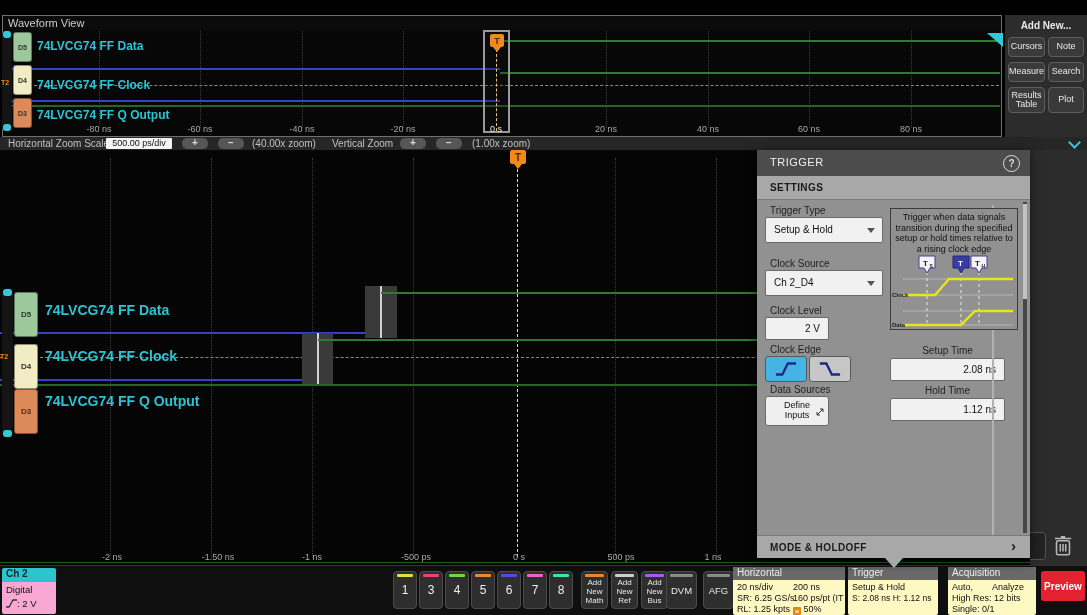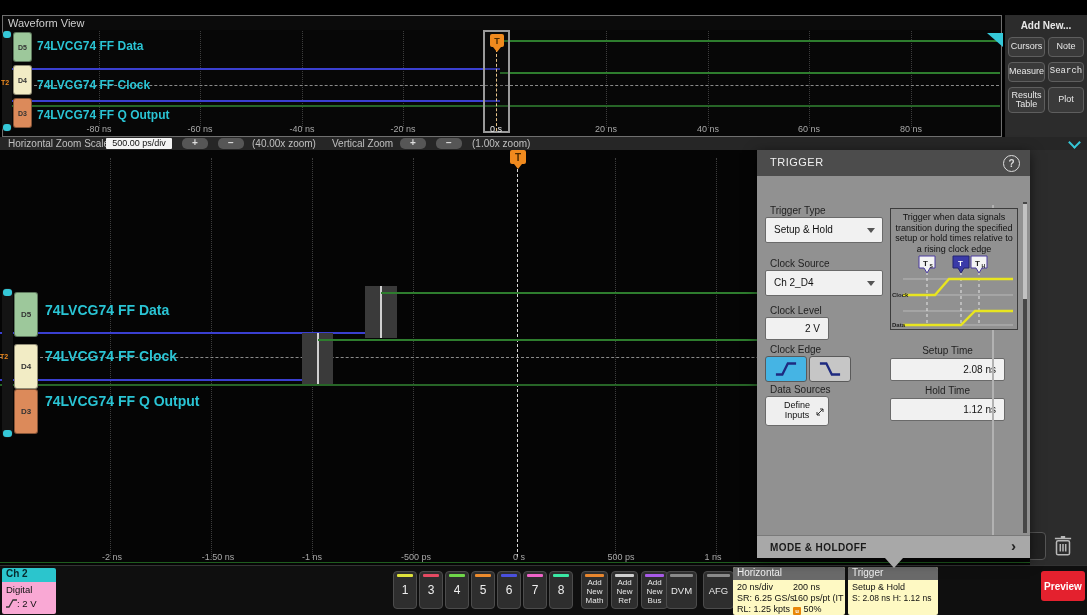--- a/index.html
+++ b/index.html
@@ -89,21 +89,21 @@
 <body>
 
 <div id="app">
 
 
   <div id="sidebar" class="abs">
     <div class="side-title">Add New...</div>
     <div class="side-btn" style="left:3px;top:22px;width:37px;height:20px;">Cursors</div>
     <div class="side-btn" style="left:43px;top:22px;width:36px;height:20px;">Note</div>
     <div class="side-btn" style="left:3px;top:47px;width:37px;height:20px;">Measure</div>
-    <div class="side-btn" style="left:43px;top:47px;width:36px;height:20px;font-family:Liberation Mono, monospace;">Search</div>
+    <div class="side-btn" style="left:43px;top:47px;width:36px;height:20px;">Search</div>
     <div class="side-btn" style="left:3px;top:72px;width:37px;height:26px;">Results Table</div>
     <div class="side-btn" style="left:43px;top:72px;width:36px;height:26px;">Plot</div>
     <div class="ghost-btn" style="left:3px;top:517px;width:38px;height:28px;"></div>
     <div class="abs" style="left:45px;top:517px;width:26px;height:26px;">
       <svg width="26" height="26" viewBox="0 0 24 24">
           <g fill="none" stroke="#b8b8b8" stroke-width="1.4">
             <rect x="6" y="8" width="12" height="13" rx="1.5"></rect>
             <path d="M4.5 6h15M10 4.5h4M9.5 11v7M12 11v7M14.5 11v7"></path>
           </g>
         </svg>
@@ -220,20 +220,23 @@
     <div class="tick" style="left:621px;top:402px;">500 ps</div>
     <div class="tick" style="left:713px;top:402px;">1 ns</div>
     <div class="axis-bottom"></div>
   </div>
 
   <div id="tpanel" class="abs">
     <div class="tp-header">
       <div class="tp-title">TRIGGER</div>
       <div class="help" style="left:246px;top:5px;">?</div>
     </div>
+    <div class="tp-tabbar">
+      <div class="tp-tab">SETTINGS</div>
+    </div>
 
     <div class="scrollstrip"></div>
     <div class="sb-track"></div>
     <div class="sb-thumb"></div>
 
     <div class="tp-label" style="left:13px;top:55px;">Trigger Type</div>
     <div class="dd" style="left:8px;top:67px;width:118px;height:26px;">
       <span class="dd-txt">Setup &amp; Hold</span>
       <span class="dd-arrow"></span>
     </div>
@@ -380,17 +383,24 @@
       <span class="info-row" style="left:4px;top:37px;">RL: 1.25 kpts</span>
       <span class="info-row" style="left:60px;top:37px;"><span class="pospip">u</span> <span>50%</span></span>
     </div>
 
     <div class="info" style="left:848px;width:90px;">
       <div class="info-head">Trigger</div>
       <span class="info-row" style="left:4px;top:15px;">Setup &amp; Hold</span>
       <span class="info-row" style="left:4px;top:26px;font-size:8.5px;">S: 2.08 ns H: 1.12 ns</span>
     </div>
 
+    <div class="info" style="left:948px;width:88px;">
+      <div class="info-head">Acquisition</div>
+      <span class="info-row" style="left:4px;top:15px;">Auto,</span>
+      <span class="info-row" style="left:44px;top:15px;">Analyze</span>
+      <span class="info-row" style="left:4px;top:26px;">High Res: 12 bits</span>
+      <span class="info-row" style="left:4px;top:37px;">Single: 0/1</span>
+    </div>
 
     <div class="preview" style="background: rgb(228, 33, 46);">Preview</div>
   </div>
 
 </div>
 
 </body></html>

